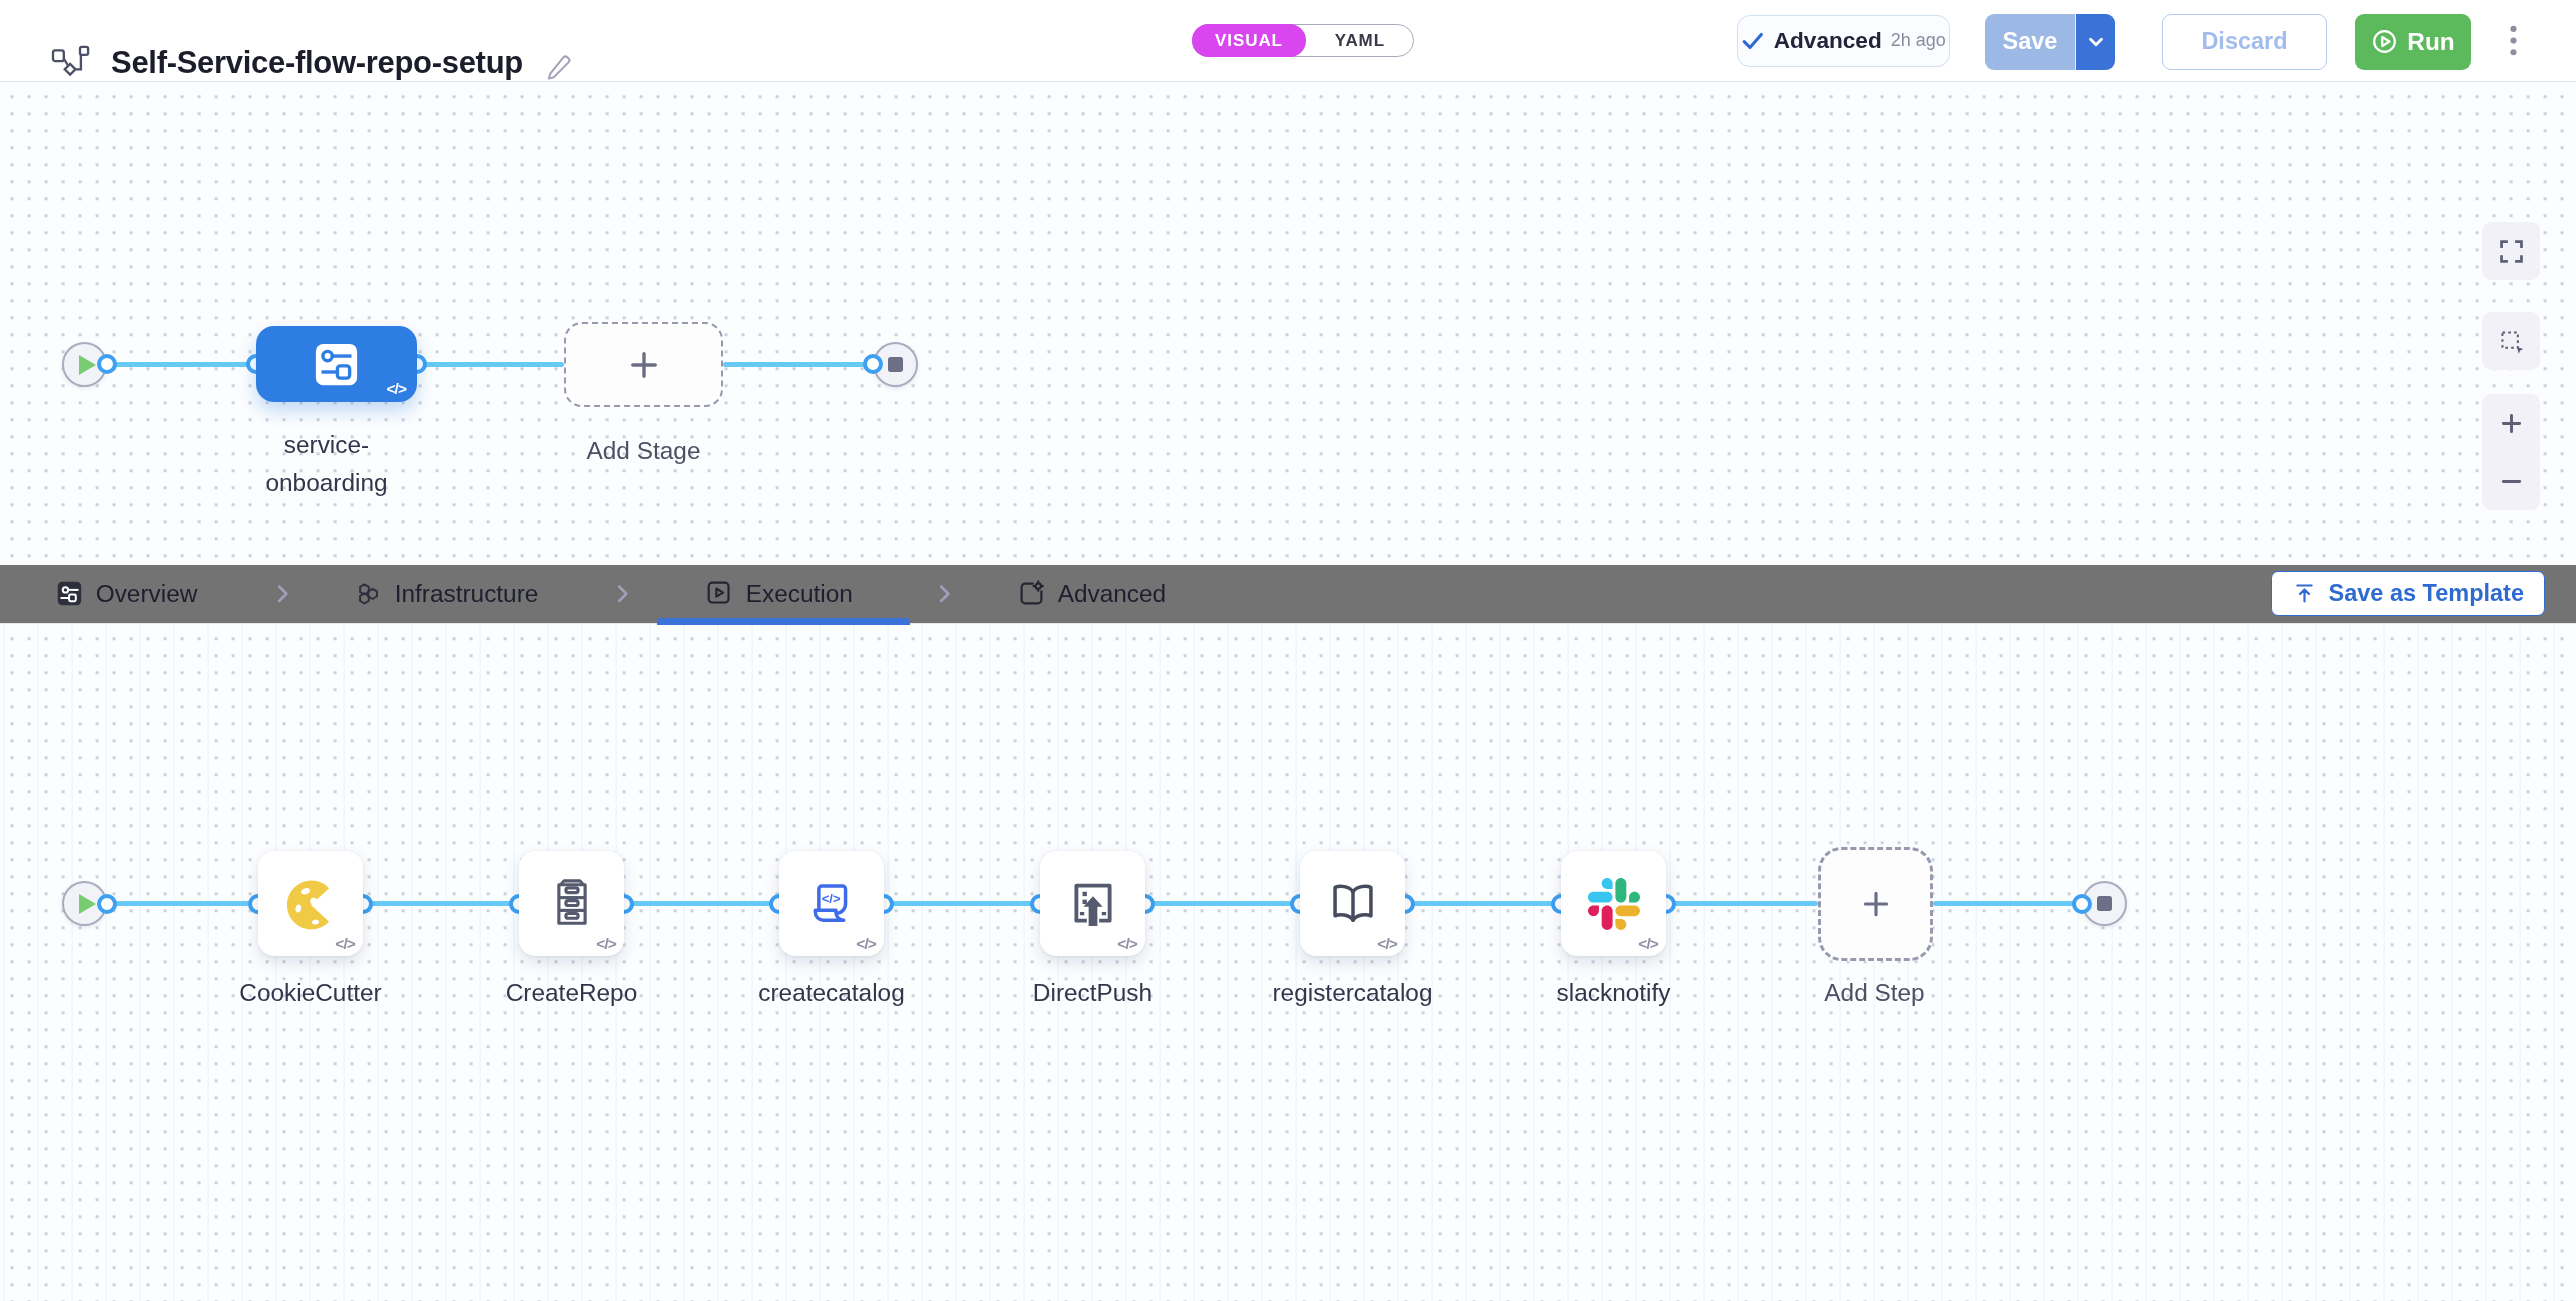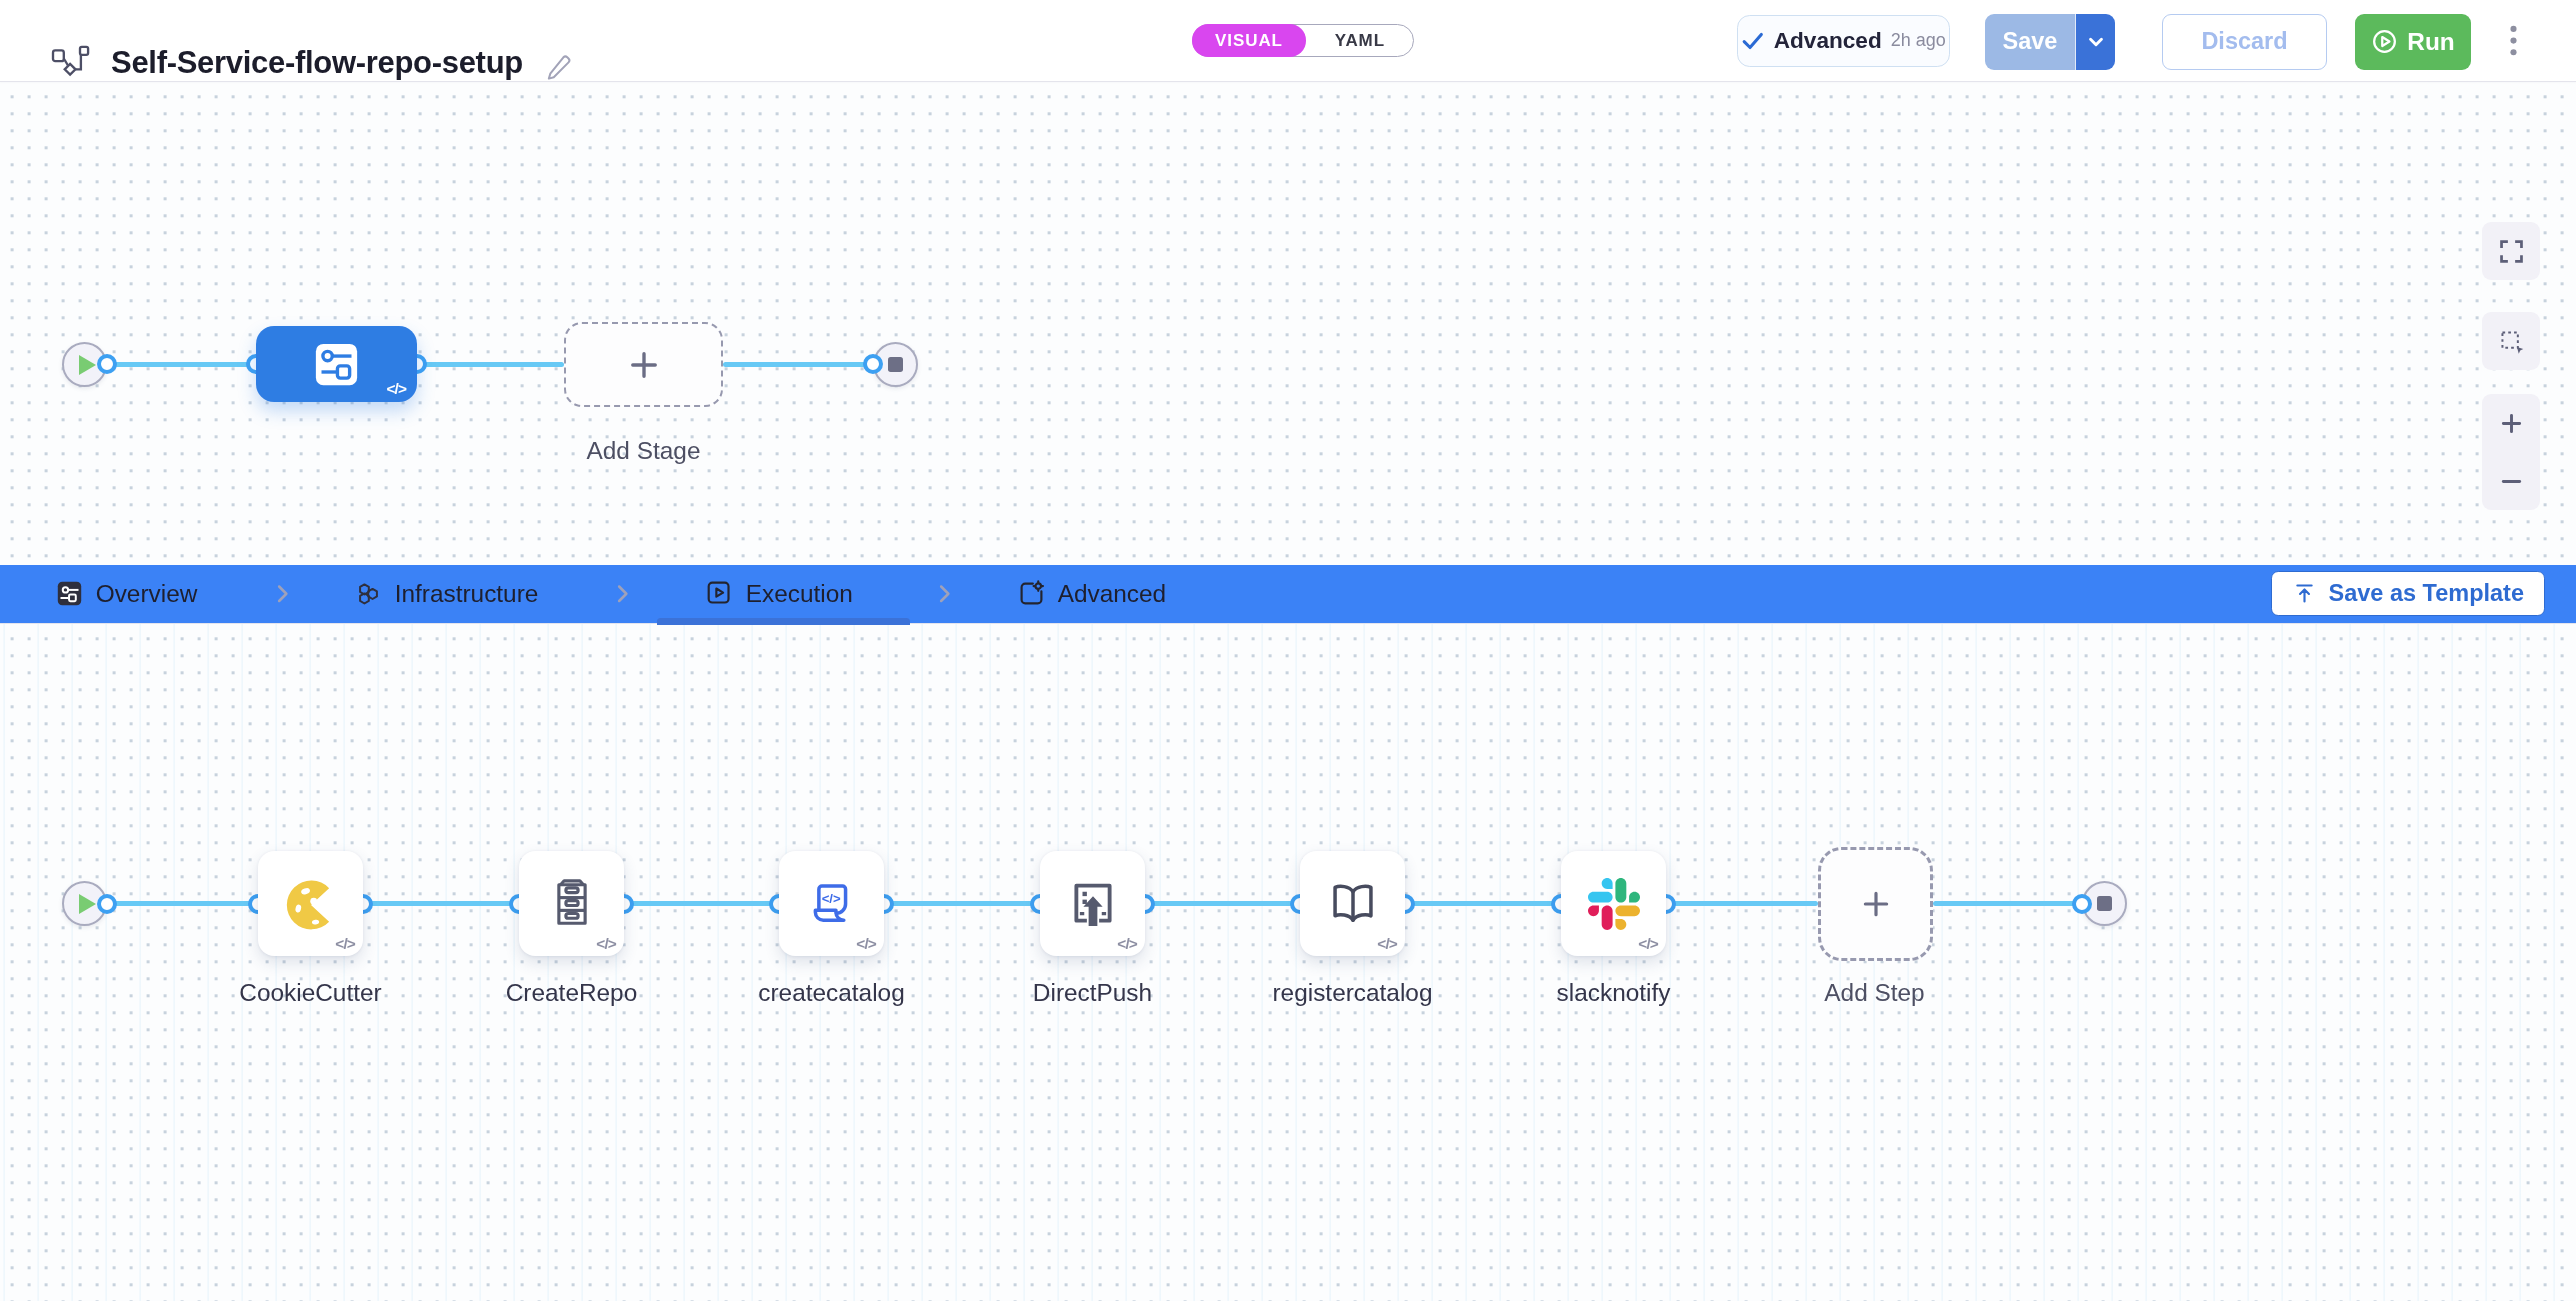--- a/index.html
+++ b/index.html
@@ -74,21 +74,21 @@
 
   
   .ctrl-btn { position:absolute; left:2482px; width:58px; height:58px; background:#f2f1f7; border:none;
     border-radius:9px; display:flex; align-items:center; justify-content:center; cursor:pointer; }
   .zoom-pill { position:absolute; left:2482px; top:312px; width:58px; height:116px; background:#f2f1f7;
     border-radius:9px; display:flex; flex-direction:column; }
   .zoom-pill button { flex:1; background:none; border:none; display:flex; align-items:center;
     justify-content:center; cursor:pointer; }
 
   
-  .tabbar { position:relative; width:100%; height:59px; background:#3b82f6; border-bottom:1.8px solid #e3e4ee; z-index:4; }
+  .tabbar { position:relative; width:100%; height:59px; background:#737373; border-bottom:1.8px solid #e3e4ee; z-index:4; }
   .tab { position:absolute; top:0; height:57px; display:flex; align-items:center; gap:12.7px; cursor:pointer; }
   .tab-label { font-size:24.4px; font-weight:500; color:#1e1f2e; }
   .tab-chevron { position:absolute; top:17px; }
   .tab-underline { position:absolute; left:657px; bottom:-1.8px; width:253px; height:7.2px; background:#3b72d8;
     border-radius:3.6px 3.6px 0 0; }
   .save-template-btn { position:absolute; right:31px; top:6.3px; height:45px; padding:0 20px; background:#fff;
     border:1.8px solid #2e6bd1; border-radius:7.2px; color:#2e6bd1; font-size:23.5px; font-weight:600;
     display:flex; align-items:center; gap:11px; cursor:pointer; }
 </style>
 </head>
@@ -181,20 +181,24 @@
     </svg>
     <span class="code-badge on-blue">&lt;/&gt;</span>
   </div>
 
   <div class="dashed-node add-stage-node">
     <svg width="36" height="36" viewBox="0 0 32 32" fill="none" stroke="#6b6d85" stroke-width="3" stroke-linecap="round">
       <path d="M16 6 V26 M6 16 H26"></path>
     </svg>
   </div>
 
+  <div class="nlabel stage-label">
+    <span>service-</span>
+    <span>onboarding</span>
+  </div>
   <div class="nlabel muted-label" style="left:563px;top:355px;width:161px">Add Stage</div>
 
   <button class="ctrl-btn" style="top:140px">
     <svg width="29" height="29" viewBox="0 0 32 32" fill="none" stroke="#5d5f78" stroke-width="3">
       <path d="M5 12 V5 h7 M20 5 h7 v7 M27 20 v7 h-7 M12 27 H5 v-7"></path>
     </svg>
   </button>
   <button class="ctrl-btn" style="top:230px">
     <svg width="29" height="29" viewBox="0 0 32 32">
       <rect x="6" y="6" width="17" height="17" fill="none" stroke="#5d5f78" stroke-width="2.2" stroke-dasharray="3 3.4"></rect>

